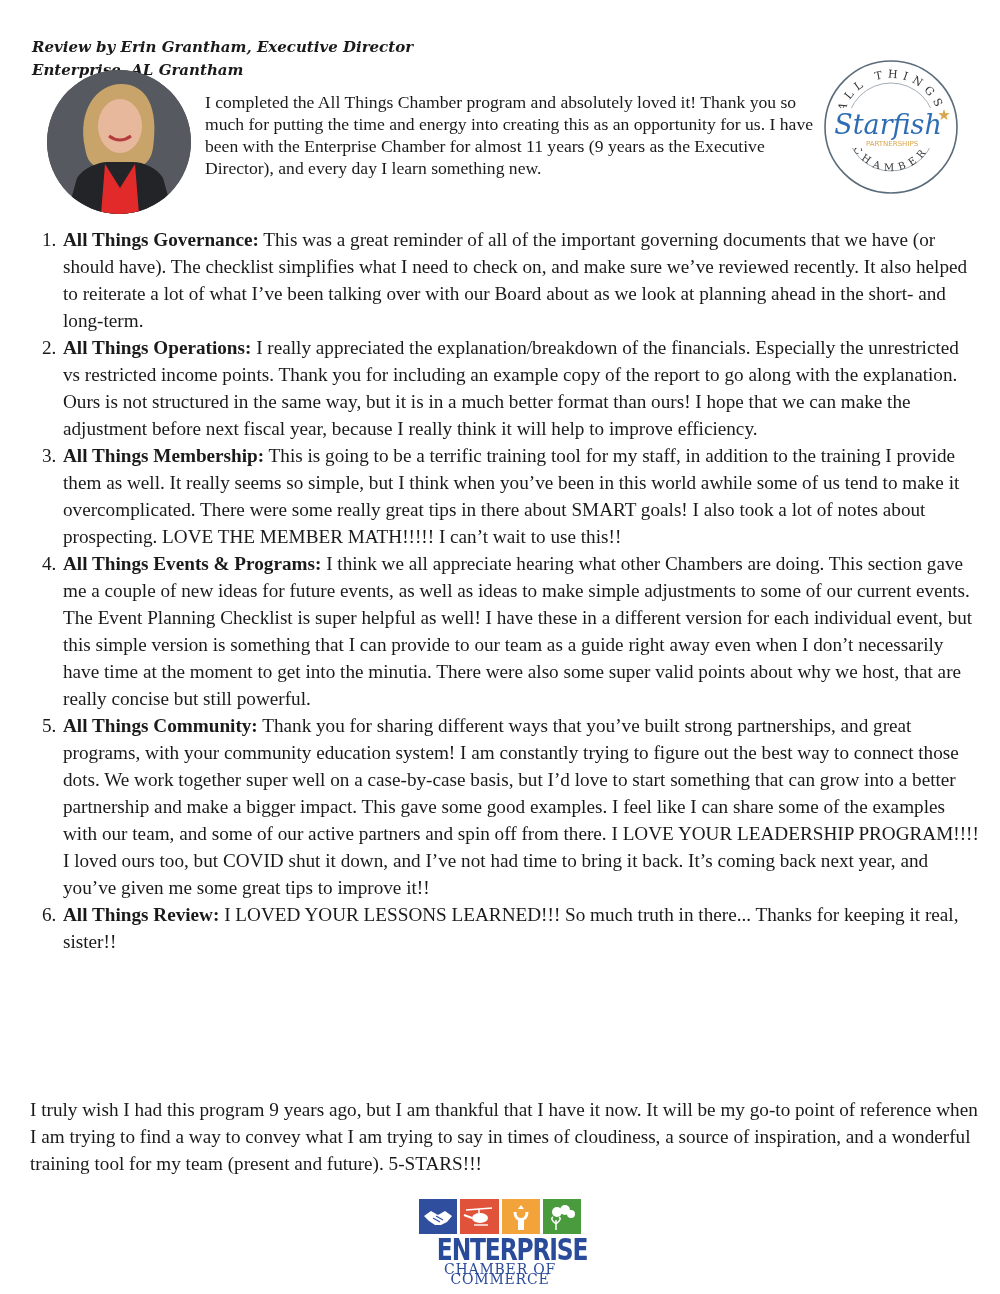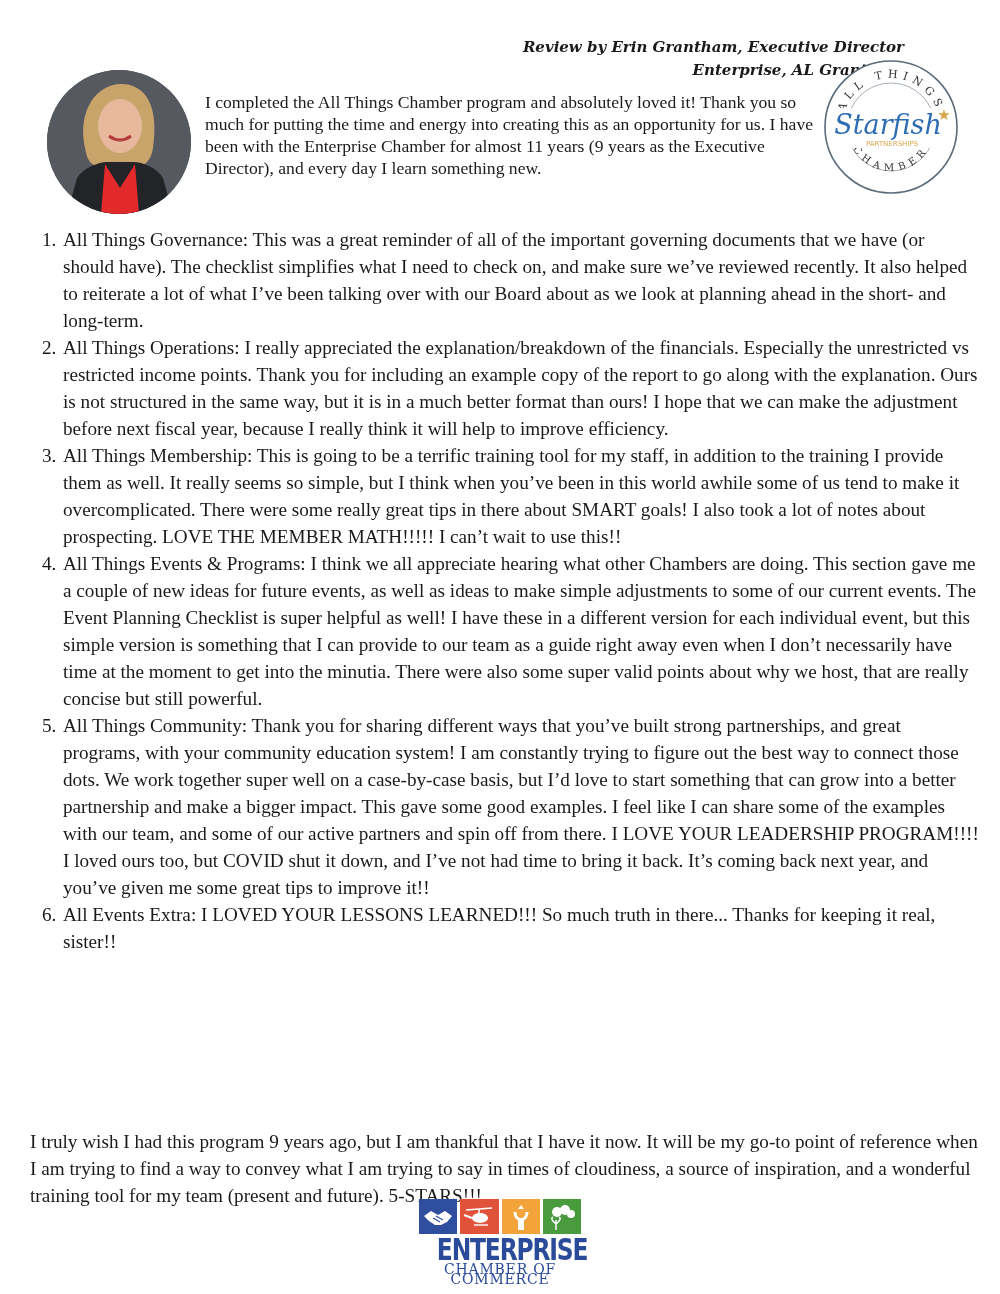--- a/index.html
+++ b/index.html
@@ -1,31 +1,31 @@
 <!DOCTYPE html>
 <html><head>
 <meta charset="utf-8">
 <style>
   html, body { margin: 0; padding: 0; background: #ffffff; }
   body { width: 1000px; height: 1294px; position: relative; overflow: hidden;
          font-family: "DejaVu Serif", "Liberation Serif", serif; color: #1a1a1a; }
-  .header-title { position: absolute; top: 36px; left: 0; width: 904px; text-align: right;
-        font-family: "DejaVu Serif", serif; font-style: italic; font-weight: bold; font-size: 15px; line-height: 23px; }
+  .header-title { position: absolute; top: 36px; left: 0; width: 904px; text-align: left;
+        font-family: "DejaVu Serif", serif; font-style: italic; font-weight: bold; font-size: 15px; line-height: 23px; padding-left: 32px; }
   .avatar { position: absolute; left: 47px; top: 70px; width: 144px; height: 144px; border-radius: 50%;
         overflow: hidden; background: #55585e; }
   .avatar svg { width: 100%; height: 100%; display: block; }
   .intro { position: absolute; left: 205px; top: 91px; width: 610px; font-size: 16.2px; line-height: 22px;
         font-family: "Liberation Serif", serif; font-size: 17.6px; }
   .seal { position: absolute; left: 820px; top: 58px; width: 142px; height: 138px; }
   .list { position: absolute; left: 30px; top: 226px; width: 950px; margin: 0; padding: 0; list-style: none;
         font-family: "Liberation Serif", serif; font-size: 19.2px; line-height: 27px; }
   .list li { position: relative; padding-left: 33px; margin: 0; }
   .list .num { position: absolute; left: 12px; top: 0; }
-  .list b { font-weight: normal; margin-top: 24px; }
-  .closing { position: absolute; left: 30px; top: 1128px; width: 950px; font-family: "Liberation Serif", serif;
+  .list b { font-weight: bold; margin-top: 24px; }
+  .closing { position: absolute; left: 30px; top: 1096px; width: 950px; font-family: "Liberation Serif", serif;
         font-size: 19.2px; line-height: 27px; }
   .footer-logo { position: absolute; left: 419px; top: 1169px; width: 162px; height: 78px; margin-top: 30px; }
   .tiles { display: flex; gap: 3px; height: 35px; }
   .tile { flex: 1; height: 35px; display: flex; align-items: center; justify-content: center; }
   .tile svg { width: 34px; height: 30px; }
   .ent-word { font-family: "DejaVu Sans", sans-serif; font-weight: bold; font-size: 30px; color: #2a4a9a;
         letter-spacing: -1.5px; text-align: center; line-height: 30px; margin-top: 1px; transform: scaleX(0.78); transform-origin: center; }
   .ent-sub { font-family: "DejaVu Serif", serif; font-size: 14px; color: #2a4a9a; text-align: center;
         letter-spacing: 0.8px; line-height: 10px; margin-top: -1px; }
 </style>
@@ -70,21 +70,21 @@
     <text id="sealSub" x="72" y="88" text-anchor="middle" font-family="DejaVu Sans, sans-serif" font-size="7" fill="#d9a54a">PARTNERSHIPS</text>
   </svg>
 </div>
 
 <ol class="list">
   <li><span class="num">1.</span><b>All Things Governance:</b><span> This was a great reminder of all of the important governing documents that we have (or should have). The checklist simplifies what I need to check on, and make sure we’ve reviewed recently. It also helped to reiterate a lot of what I’ve been talking over with our Board about as we look at planning ahead in the short- and long-term.</span></li>
   <li><span class="num">2.</span><b>All Things Operations:</b><span> I really appreciated the explanation/breakdown of the financials. Especially the unrestricted vs restricted income points. Thank you for including an example copy of the report to go along with the explanation. Ours is not structured in the same way, but it is in a much better format than ours! I hope that we can make the adjustment before next fiscal year, because I really think it will help to improve efficiency.</span></li>
   <li><span class="num">3.</span><b> All Things Membership:</b><span>  This is going to be a terrific training tool for my staff, in addition to the training I provide them as well. It really seems so simple, but I think when you’ve been in this world awhile some of us tend to make it overcomplicated. There were some really great tips in there about SMART goals! I also took a lot of notes about prospecting. LOVE THE MEMBER MATH!!!!! I can’t wait to use this!!</span></li>
   <li><span class="num">4.</span><b>All Things Events &amp; Programs:</b><span>  I think we all appreciate hearing what other Chambers are doing. This section gave me a couple of new ideas for future events, as well as ideas to make simple adjustments to some of our current events. The Event Planning Checklist is super helpful as well! I have these in a different version for each individual event, but this simple version is something that I can provide to our team as a guide right away even when I don’t necessarily have time at the moment to get into the minutia. There were also some super valid points about why we host, that are really concise but still powerful.</span></li>
   <li><span class="num">5.</span><b>All Things Community:</b><span> Thank you for sharing different ways that you’ve built strong partnerships, and great programs, with your community education system! I am constantly trying to figure out the best way to connect those dots. We work together super well on a case-by-case basis, but I’d love to start something that can grow into a better partnership and make a bigger impact. This gave some good examples. I feel like I can share some of the examples with our team, and some of our active partners and spin off from there. I LOVE YOUR LEADERSHIP PROGRAM!!!! I loved ours too, but COVID shut it down, and I’ve not had time to bring it back. It’s coming back next year, and you’ve given me some great tips to improve it!!</span></li>
-  <li><span class="num">6.</span><b>All Events Extra:</b><span> I LOVED YOUR LESSONS LEARNED!!! So much truth in there... Thanks for keeping it real, sister!!</span></li>
+  <li><span class="num">6.</span><b>All Things Review:</b><span> I LOVED YOUR LESSONS LEARNED!!! So much truth in there... Thanks for keeping it real, sister!!</span></li>
 </ol>
 
 <div class="closing">I truly wish I had this program 9 years ago, but I am thankful that I have it now. It will be my go-to point of reference when I am trying to find a way to convey what I am trying to say in times of cloudiness, a source of inspiration, and a wonderful training tool for my team (present and future). 5-STARS!!!</div>
 
 <div class="footer-logo">
   <div class="tiles">
     <div class="tile" id="tile0" style="background: rgb(47, 79, 158);">
       <svg viewBox="0 0 34 30">
           <path d="M3 14 L10 9 L17 13 L24 9 L31 14 L26 20 L20 23 L14 23 L8 19Z" fill="#fff"></path>
           <path d="M12 16 L19 20 M15 14 L22 18" stroke="#2f4f9e" stroke-width="1.2"></path>

